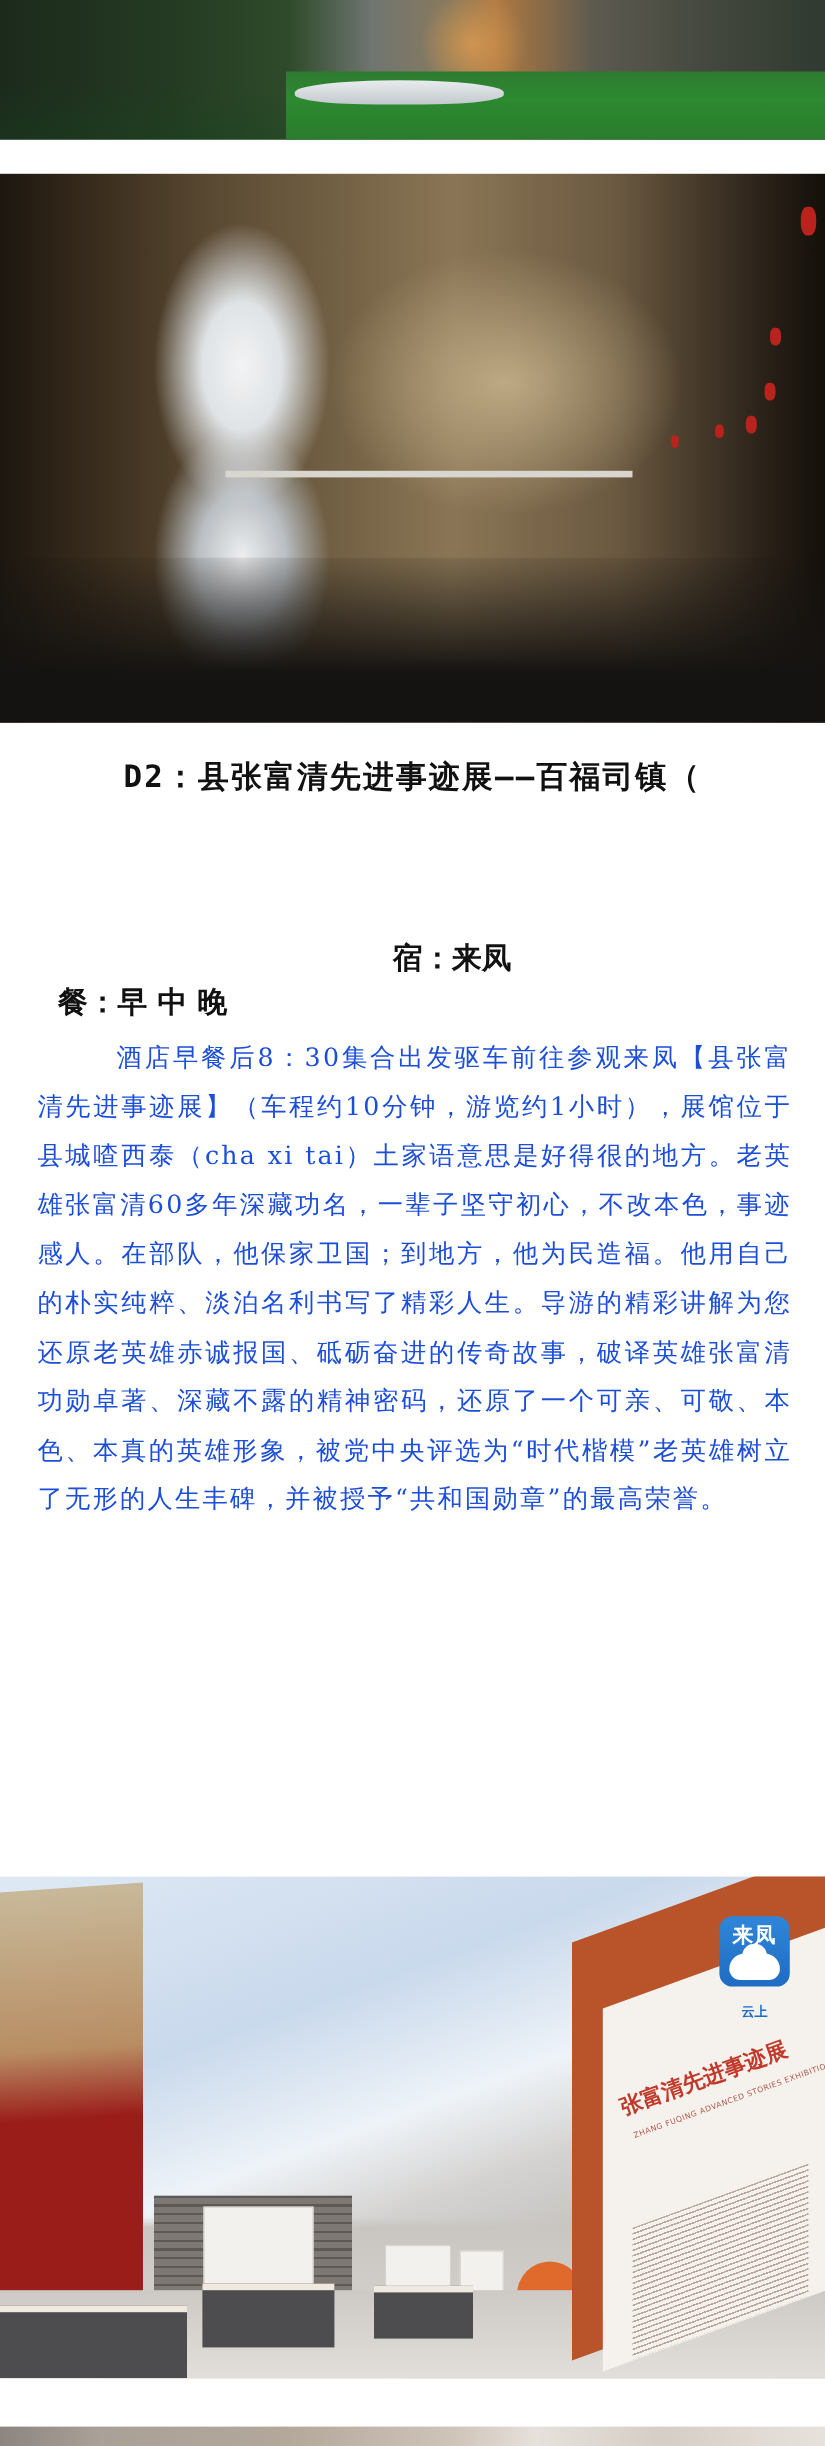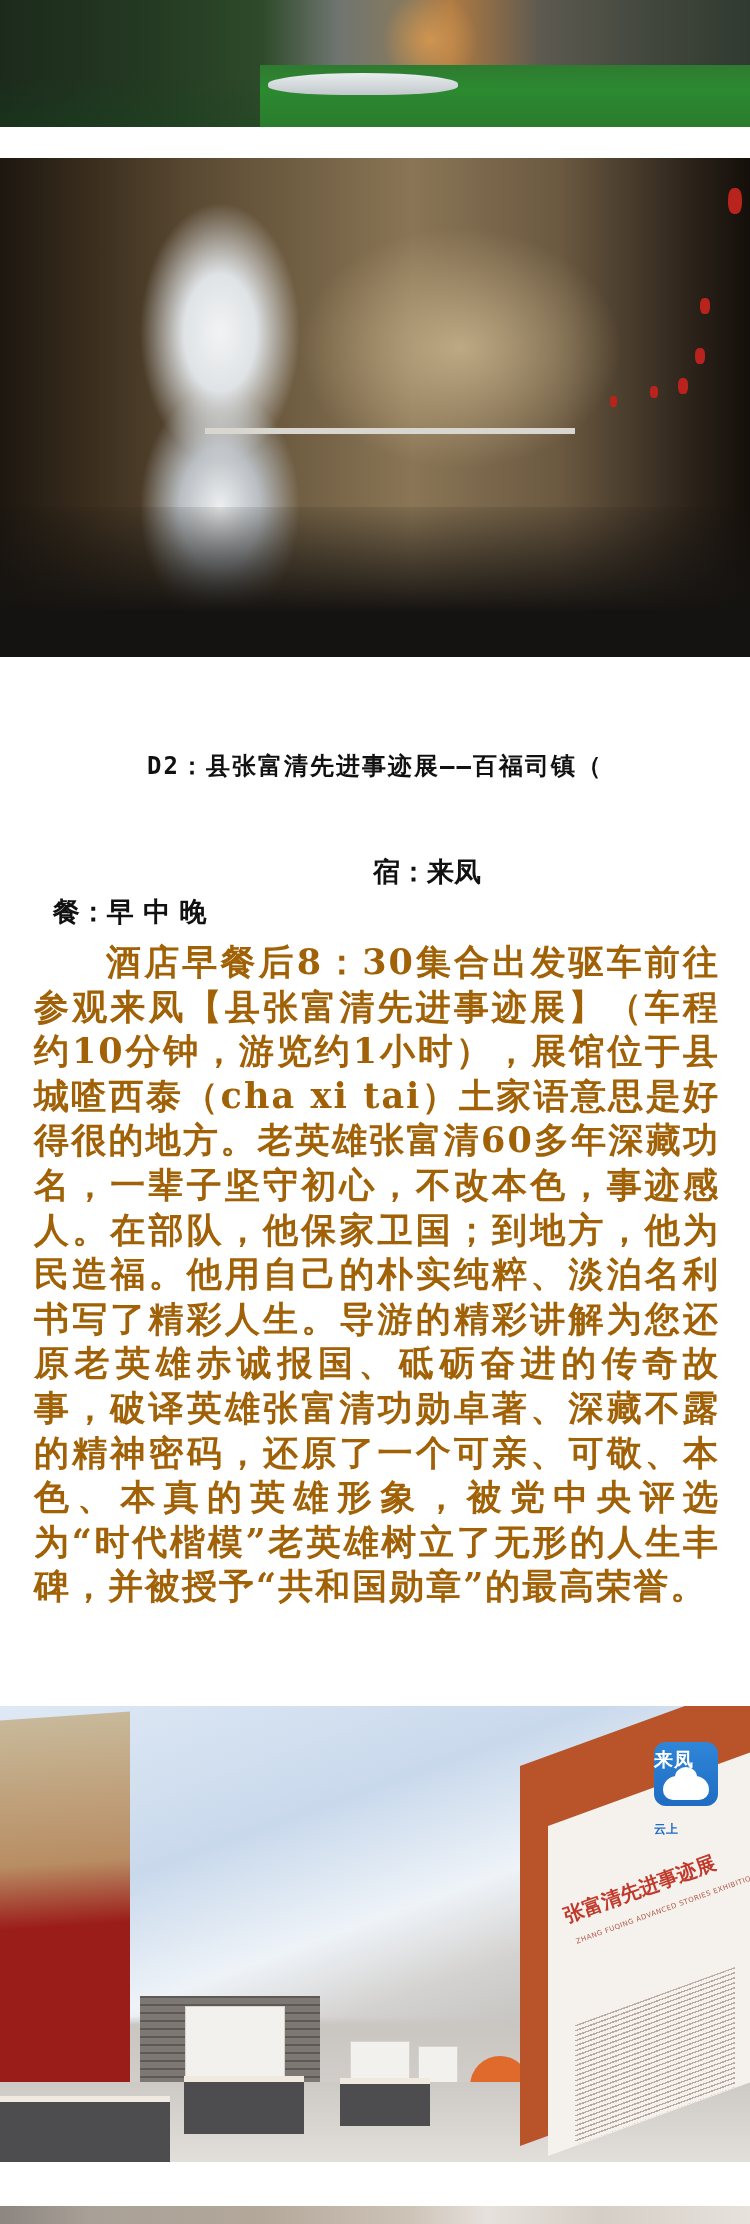--- a/index.html
+++ b/index.html
@@ -46,39 +46,38 @@
     background: linear-gradient(180deg, rgba(20,18,15,0.1), #151311 70%);
   }
   #photo-cave .walkway {
     position: absolute; left: 205px; top: 270px; width: 370px; height: 6px;
     background: #d8d6cf;
   }
   .lantern { position: absolute; width: 10px; height: 16px; border-radius: 40%; background: #b9231d; }
 
   
   #itinerary-title {
-    position: absolute; left: 0; top: 744px; width: 750px;
+    position: absolute; left: 0; top: 684px; width: 750px;
     text-align: center;
     font-family: "DejaVu Sans Mono", "Liberation Mono", monospace;
-    font-weight: bold; font-size: 24px; line-height: 44px;
+    font-weight: bold; font-size: 28px; line-height: 44px;
     letter-spacing: 2px; color: #111;
   }
   #meal-line {
     position: absolute; left: 34px; top: 852px;
     font-weight: bold; font-size: 27px; line-height: 40px; color: #111;
     white-space: pre;
   }
-  #meal-line .lodging { position: absolute; left: 323px; top: 0; white-space: pre; margin-left: 16px; }
+  #meal-line .lodging { position: absolute; left: 323px; top: 0; white-space: pre; }
 
   #day2-body {
     position: absolute; left: 34px; top: 940px; width: 686px;
-    font-size: 35px; line-height: 44.6px; letter-spacing: 2px;
-    color: #a16207; text-align: justify;
+    font-size: 23px; line-height: 44.6px; letter-spacing: 2px;
+    color: #1d4ed8; text-align: justify;
     text-indent: 72px;
-    font-weight: bold;
   }
 
   
   #photo-exhibition {
     top: 1706px; height: 456px;
     background:
       linear-gradient(180deg, rgba(255,255,255,0) 0%, rgba(255,255,255,0) 68%, #c9c6c2 70%, #dbd8d5 100%),
       linear-gradient(160deg, #dfe9f5 0%, #c9d9ec 30%, #eef3f8 48%, #d4d2d0 60%, #9e9a96 100%);
   }
   #photo-exhibition .left-wall {
@@ -131,21 +130,21 @@
   }
   #photo-exhibition .case {
     position: absolute; background: #4d4d4f; border-top: 6px solid #efe9df;
   }
 
   
   #app-logo {
     position: absolute; left: 654px; top: 1742px;
     width: 64px; height: 64px; border-radius: 12px;
     background: linear-gradient(180deg, #2f86d8 0%, #1f6cc3 100%);
-    color: #fff; 
+    color: #fff; text-align: center;
     font-family: "DejaVu Sans", sans-serif;
   }
   #app-logo .logo-main {
     display: block; font-size: 19px; font-weight: bold; line-height: 22px; padding-top: 6px;
     letter-spacing: 1px;
   }
   #app-logo .cloud {
     position: absolute; left: 9px; top: 34px; width: 46px; height: 24px;
     background: #ffffff; border-radius: 14px 14px 10px 10px;
   }

